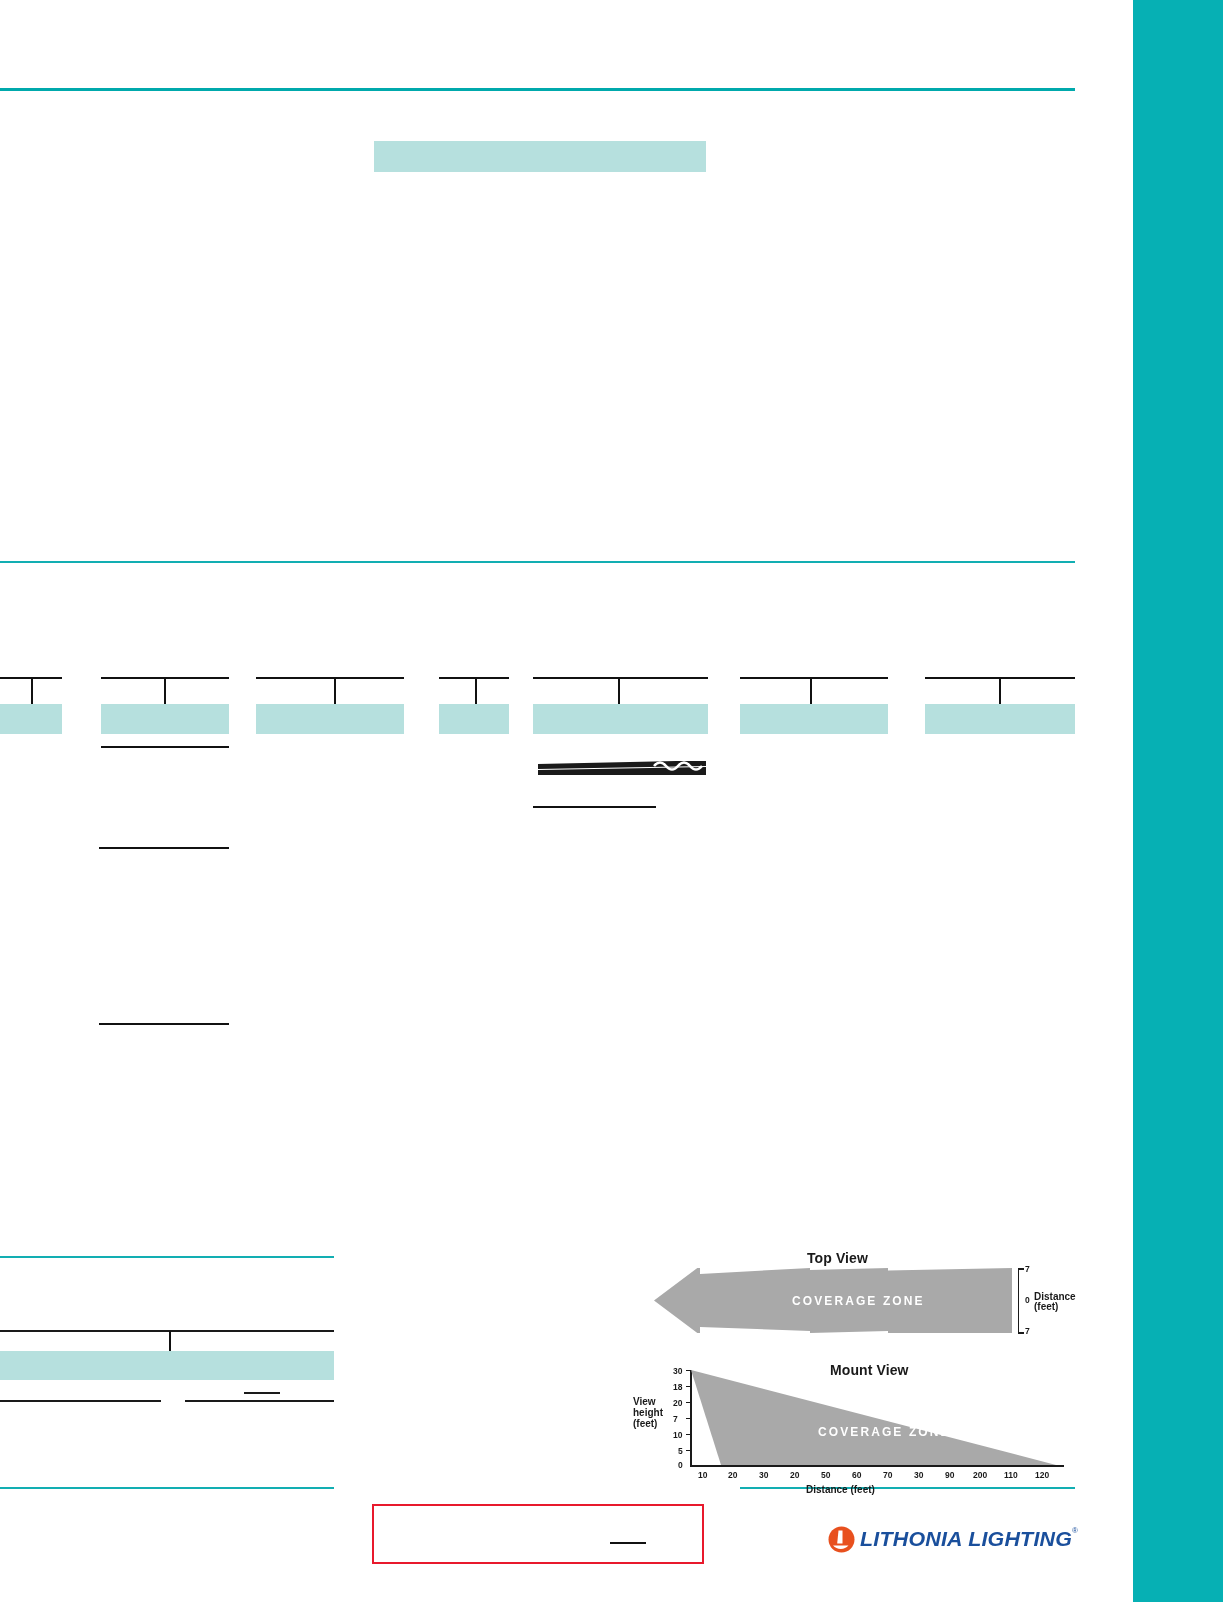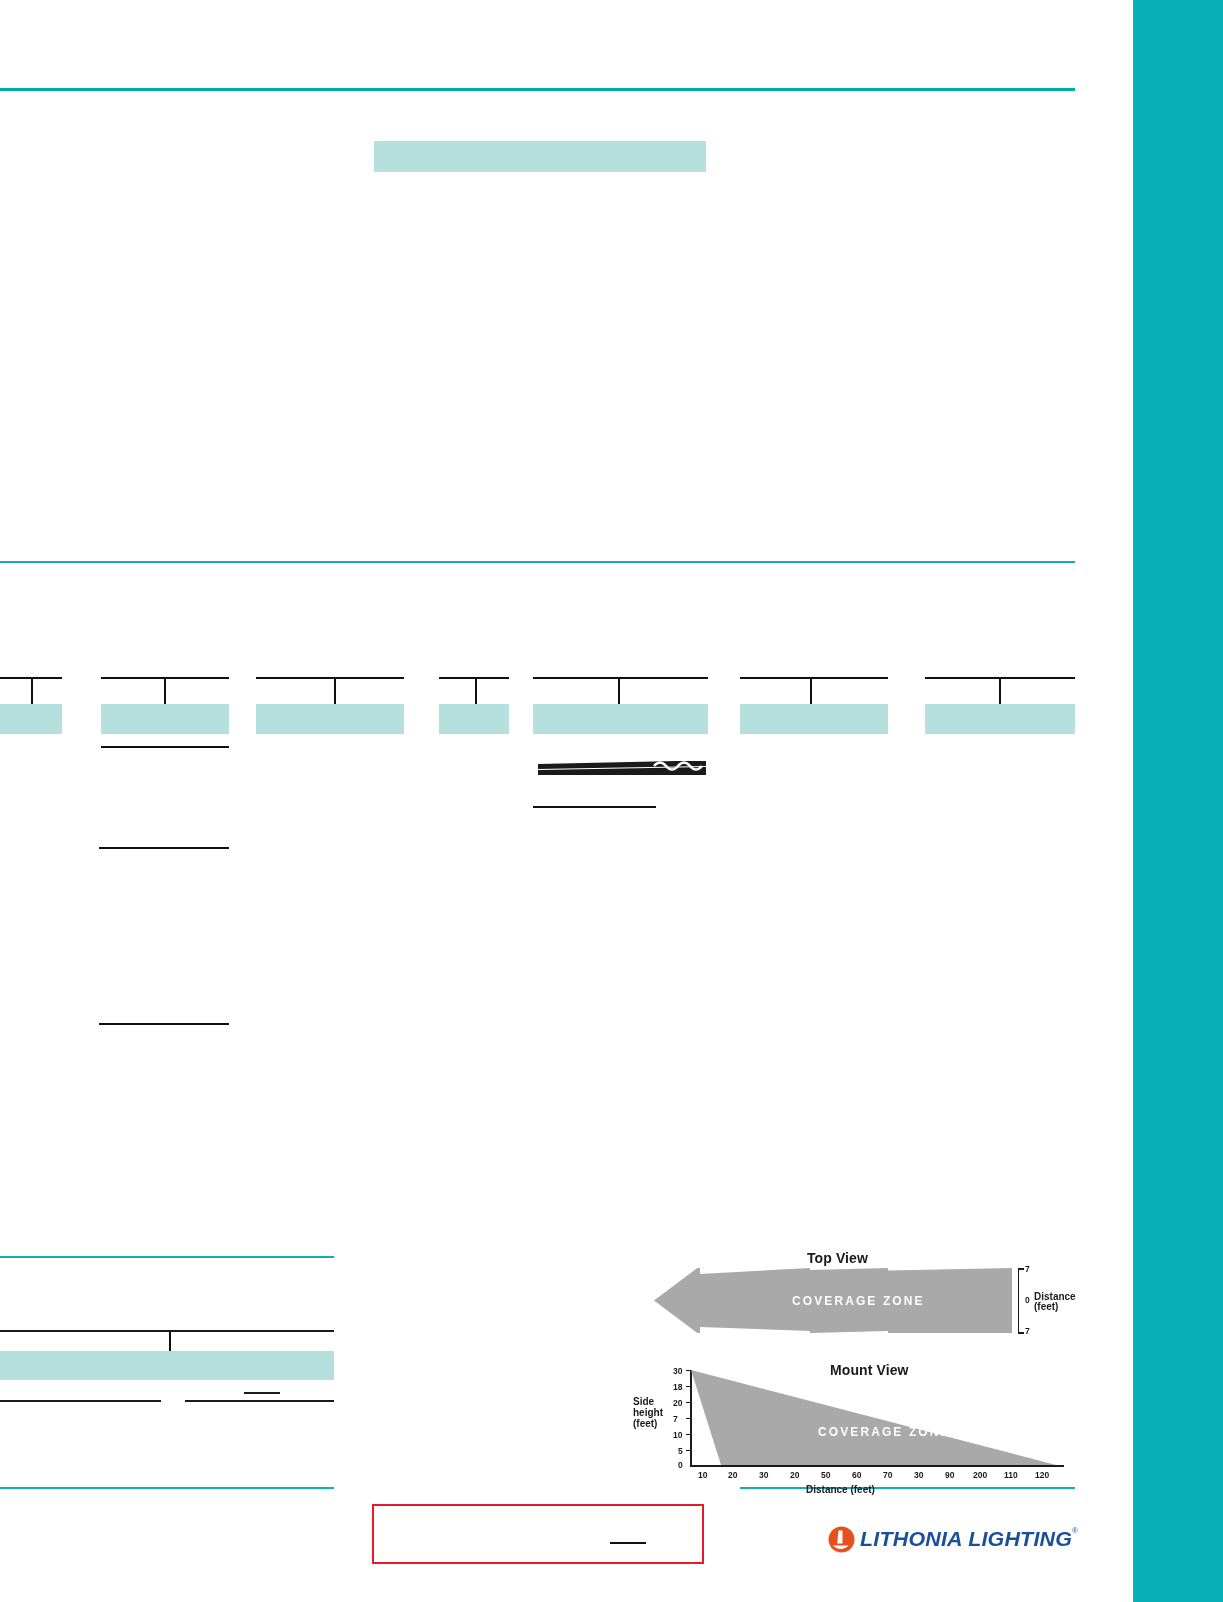--- a/index.html
+++ b/index.html
@@ -172,21 +172,21 @@
     <div class="tick-num" style="left:38px;top:200px;">5</div>
     <div class="tick-num" style="left:38px;top:214px;">0</div>
 
     <div class="axis-line" style="left:46px;top:124px;width:5px;height:1.4px;"></div>
     <div class="axis-line" style="left:46px;top:140px;width:5px;height:1.4px;"></div>
     <div class="axis-line" style="left:46px;top:156px;width:5px;height:1.4px;"></div>
     <div class="axis-line" style="left:46px;top:172px;width:5px;height:1.4px;"></div>
     <div class="axis-line" style="left:46px;top:188px;width:5px;height:1.4px;"></div>
     <div class="axis-line" style="left:46px;top:204px;width:5px;height:1.4px;"></div>
 
-    <div class="ax-cap" style="left:-7px;top:150px;">Side</div>
+    <div class="ax-cap" style="left:-7px;top:150px;">View</div>
     <div class="ax-cap" style="left:-7px;top:161px;">height</div>
     <div class="ax-cap" style="left:-7px;top:172px;">(feet)</div>
 
     <div class="tick-num" style="left:58px;top:224px;">10</div>
     <div class="tick-num" style="left:88px;top:224px;">20</div>
     <div class="tick-num" style="left:119px;top:224px;">30</div>
     <div class="tick-num" style="left:150px;top:224px;">20</div>
     <div class="tick-num" style="left:181px;top:224px;">50</div>
     <div class="tick-num" style="left:212px;top:224px;">60</div>
     <div class="tick-num" style="left:243px;top:224px;">70</div>

